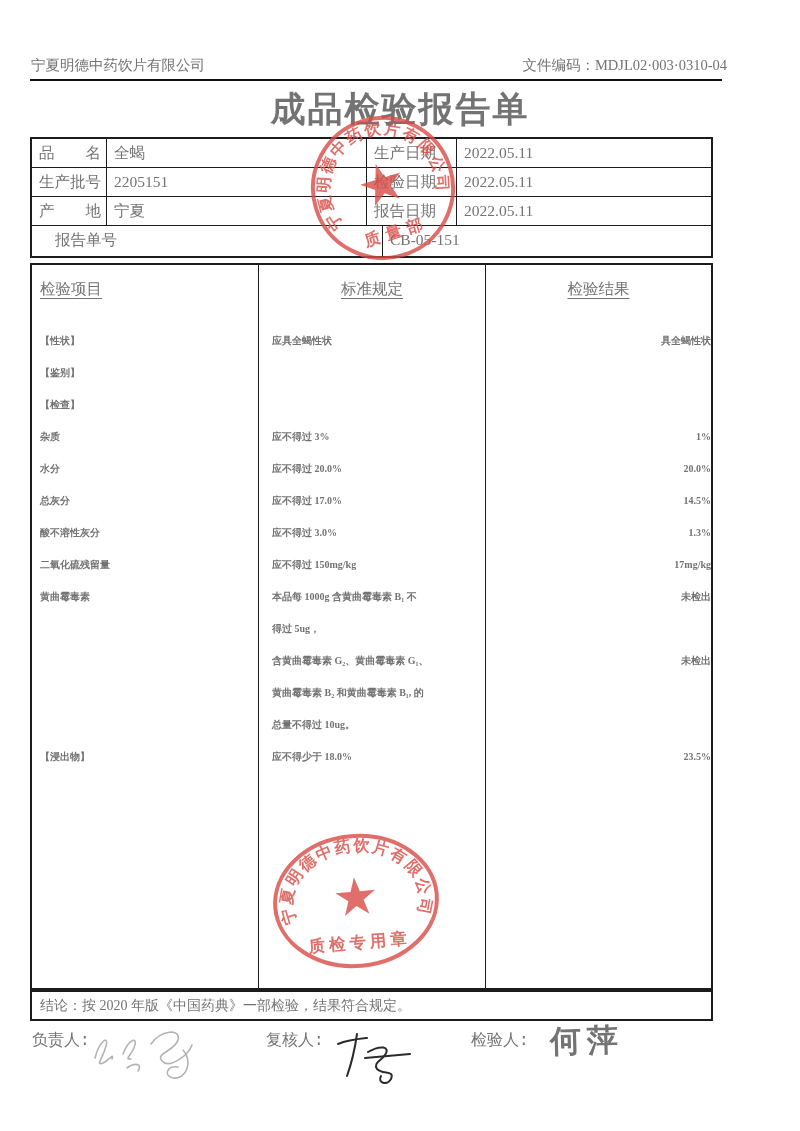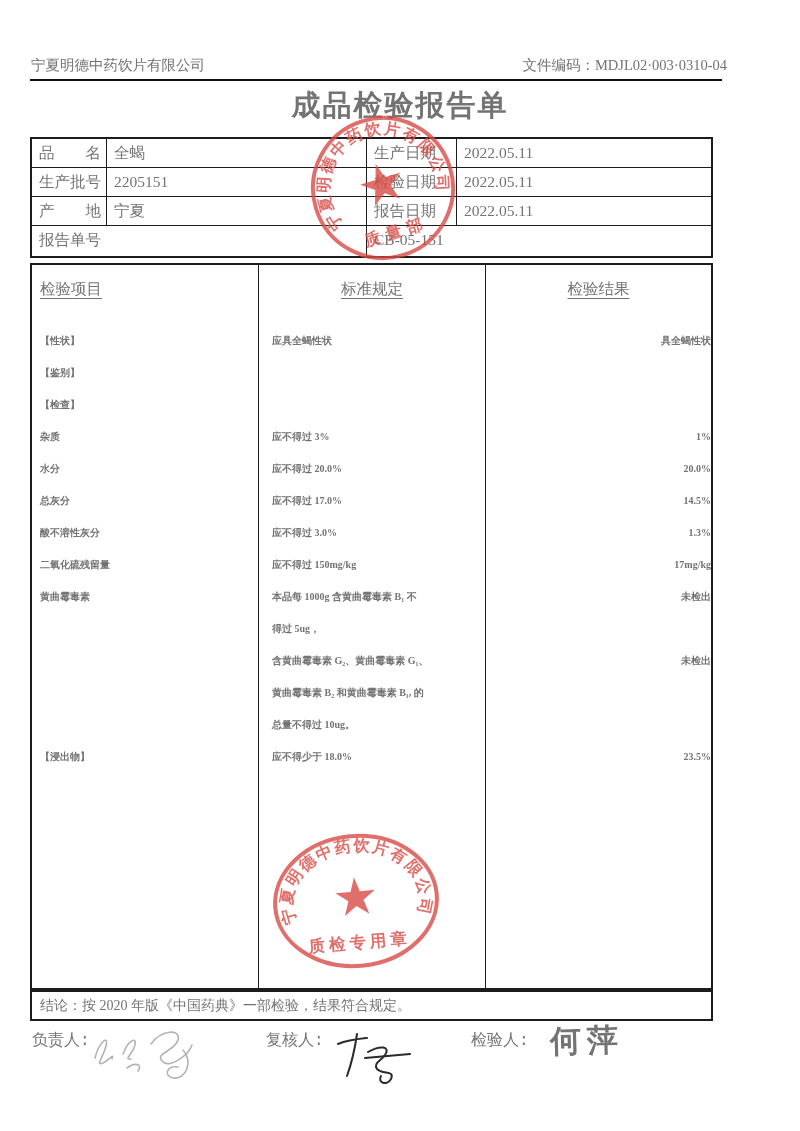--- a/index.html
+++ b/index.html
@@ -6,26 +6,26 @@
   .page{
     position:relative;width:800px;height:1131px;background:#ffffff;
     font-family:"Liberation Serif","DejaVu Serif",serif;color:#737373;
     overflow:hidden;
   }
   *{box-sizing:border-box;}
 
   
   .hdr{position:absolute;left:31px;top:56px;width:696px;display:flex;justify-content:space-between;font-size:14.5px;}
   .hdr-rule{position:absolute;left:30px;top:79px;width:692px;height:2px;background:#111;}
-  .title{position:absolute;left:0;top:86px;width:100%;text-align:center;font-size:29px;font-weight:bold;letter-spacing:2px;}
+  .title{position:absolute;left:0;top:86px;width:100%;text-align:center;font-size:35px;font-weight:bold;letter-spacing:2px;}
 
   
   .info-table{position:absolute;left:30px;top:137px;width:683px;border:2px solid #1c1c1c;background:transparent;}
   .irow{display:grid;grid-template-columns:74px 260px 90px 255px;height:29px;border-bottom:1px solid #1c1c1c;}
-  .irow.last{grid-template-columns:334px 345px;height:30px;border-bottom:none;}
+  .irow.last{grid-template-columns:334px 345px;height:30px;border-bottom:none;padding-left:16px;}
   .icell{line-height:28px;font-size:15.5px;padding-left:7px;overflow:hidden;white-space:nowrap;}
   .icell.b{border-left:1px solid #1c1c1c;}
 
   
   .insp{position:absolute;left:30px;top:263px;width:683px;height:727px;border:2px solid #1c1c1c;}
   .vline{position:absolute;top:0;bottom:0;width:1px;background:#1c1c1c;}
   .v1{left:226px;} .v2{left:453px;}
   .insp-h{position:absolute;top:12px;height:24px;line-height:24px;font-size:15.5px;}
   .insp-h span{text-decoration:underline;text-underline-offset:4px;}
   .h1{left:8px;} .h2{left:227px;width:226px;text-align:center;} .h3{left:454px;width:225px;text-align:center;}

